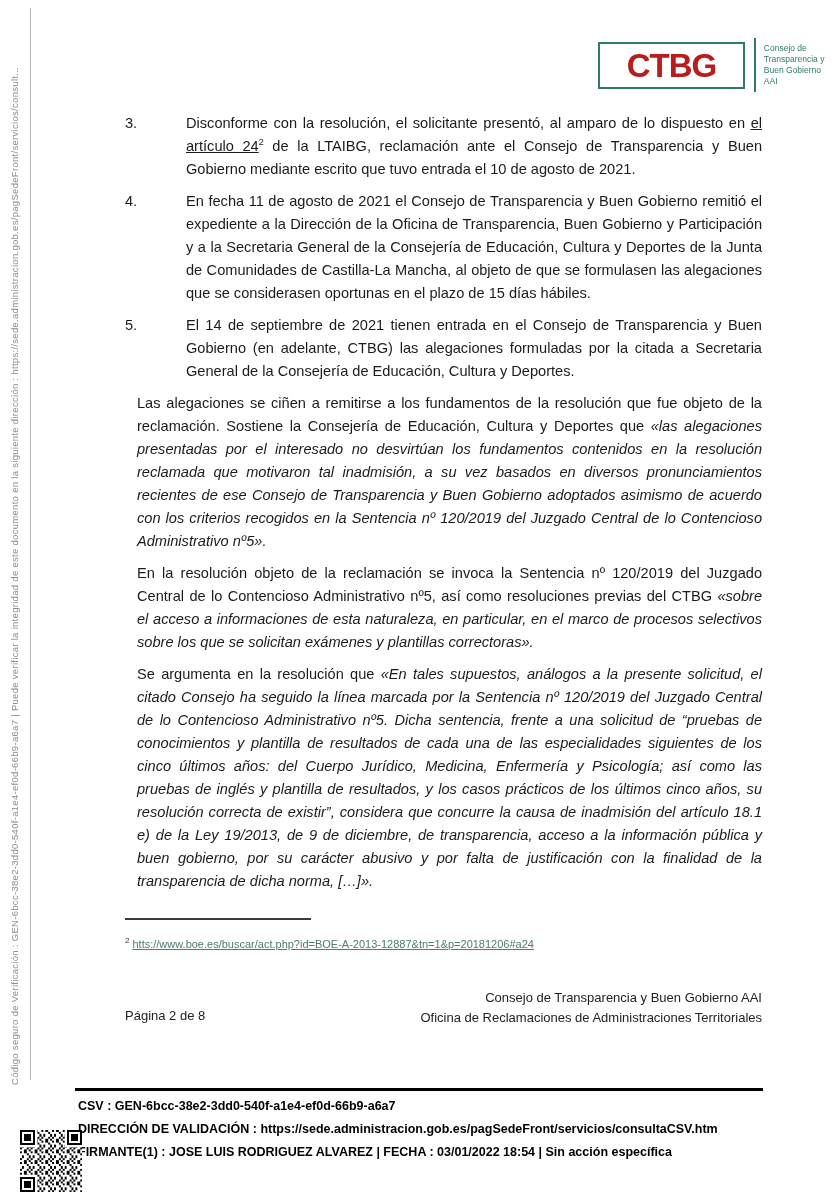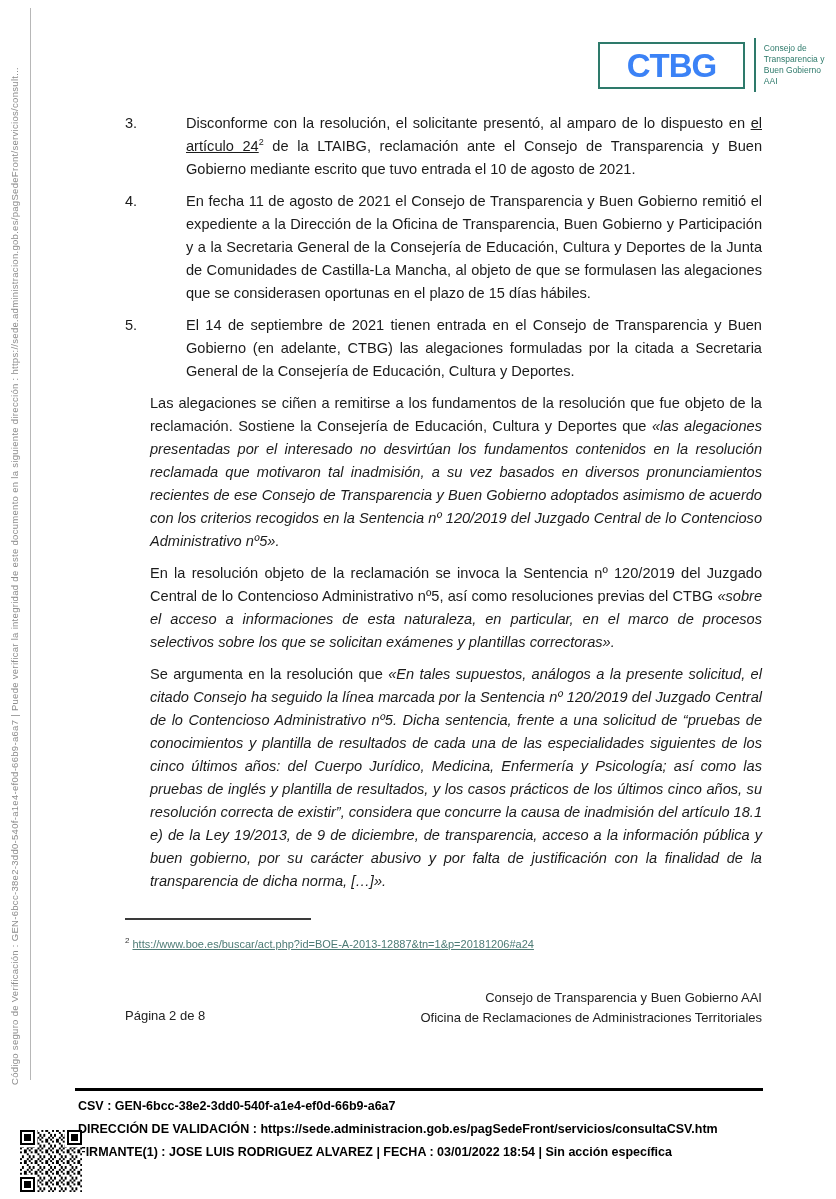--- a/index.html
+++ b/index.html
@@ -17,30 +17,30 @@
     font-size:9.5px; letter-spacing:.3px; color:#8c8c8c;
   }
   .vrule { position:absolute; left:30px; top:8px; width:1px; height:1072px; background:#b7b7b7; }
 
   
   .logo { position:absolute; left:598px; top:38px; display:flex; align-items:center; }
   .logo-box {
     width:148px; height:47px; border:2px solid #2e7a6b;
     display:flex; align-items:center; justify-content:center;
   }
-  .logo-acronym { font-weight:bold; font-size:33px; line-height:1; color:#3b82f6; letter-spacing:-1px; }
+  .logo-acronym { font-weight:bold; font-size:33px; line-height:1; color:#b91c1c; letter-spacing:-1px; }
   .logo-div { width:2px; height:54px; background:#2e7a6b; margin-left:9px; }
   .logo-name { margin-left:8px; font-size:8.5px; line-height:11px; color:#2e7a6b; }
 
   
   .content { position:absolute; left:125px; top:112px; width:637px; font-size:14.6px; line-height:23px; }
   .item { display:flex; margin-bottom:9px; }
   .num { width:25px; flex:none; }
   .itxt { flex:1; text-align:justify;margin-left:36px; }
-  .para { margin-left:25px; margin-bottom:9px; text-align:justify; }
+  .para { margin-left:12px; margin-bottom:9px; text-align:justify; }
   .it { font-style:italic; }
   .u { text-decoration:underline; color:inherit; }
   sup.fnref { font-size:9px; line-height:0; }
 
   
   .fnsep { position:absolute; left:125px; top:918px; width:186px; border-top:2px solid #3a3a3a; }
   .footnote { position:absolute; left:125px; top:936px; font-size:11px; color:#333; }
   .footnote sup { font-size:8px; margin-right:3px; }
   .fnlink { color:#4d7b75; text-decoration:underline;text-align:center; }
 

